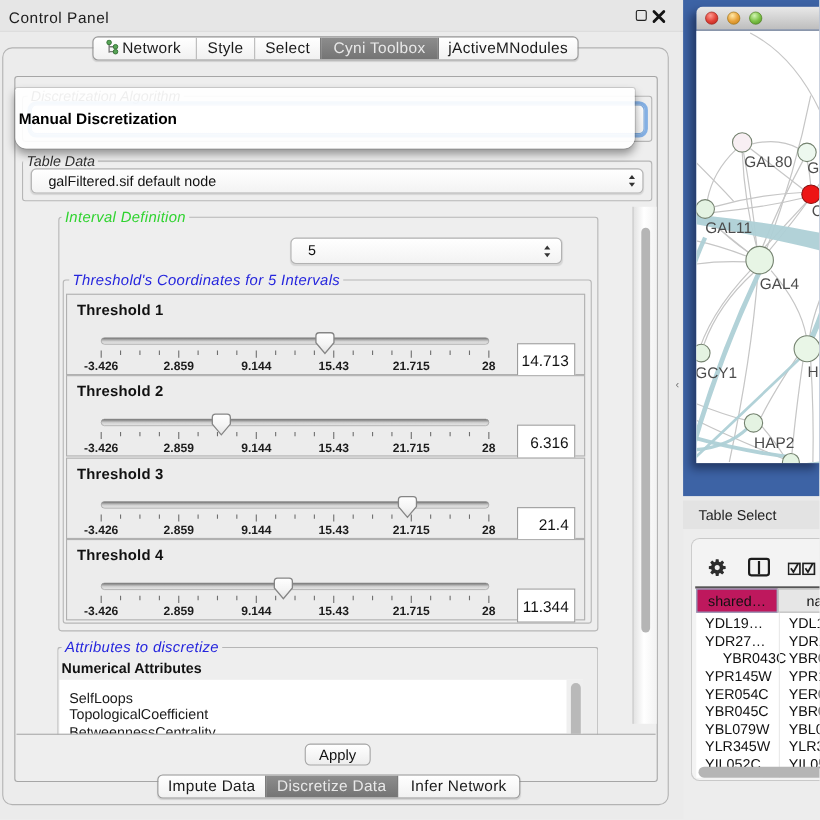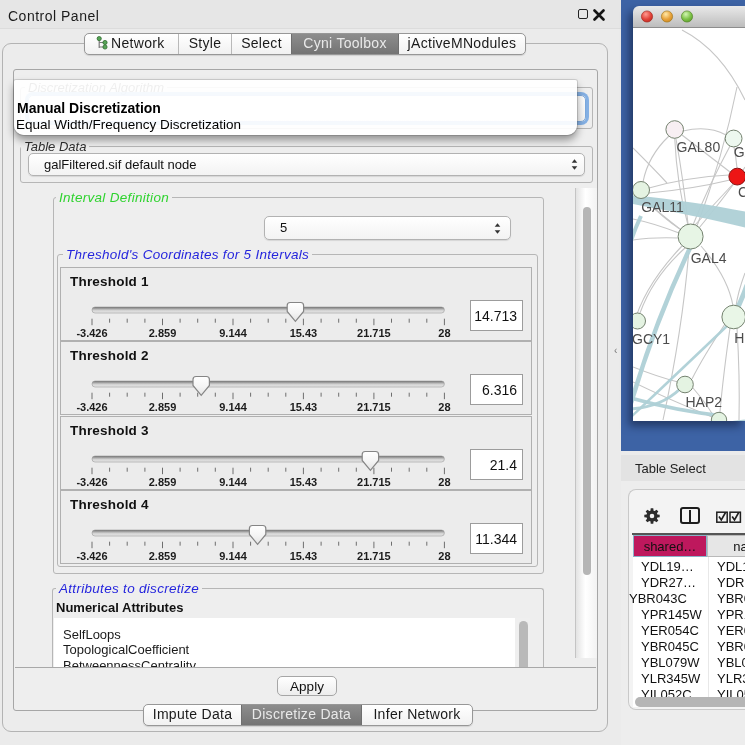--- a/index.html
+++ b/index.html
@@ -18,21 +18,21 @@
   .seg .s+.s{border-left:1px solid #b9b9b9;}
   .seg .sel{background:linear-gradient(#8d8d8d,#747474);color:#e9e9e9;border-left:1px solid #6f6f6f !important;}
   .seg .sel+ .s{border-left:1px solid #6f6f6f;}
   
   .group{position:absolute;border:1px solid #b6b6b6;border-radius:3px;}
   .gtitle{position:absolute;top:-8px;font-size:13px;background:#eeeeee;padding:0 3px;white-space:nowrap;color:#2e2e2e;font-style:italic;}
   
   .combo{position:absolute;background:linear-gradient(#ffffff,#f3f3f3);border:1px solid #b2b2b2;border-radius:5px;box-shadow:0 1px 1px rgba(0,0,0,0.10);font-size:13px;color:#111;}
   .bold{font-weight:bold;}
   .thr-label{position:absolute;left:9px;top:6px;font-size:13.5px;letter-spacing:0.2px;font-weight:bold;color:#111;}
-  .valbox{position:absolute;left:409px;top:32px;width:53px;height:31px;background:#fff;border:1px solid #9c9c9c;font-size:14px;color:#111;text-align:right;line-height:31px;padding-right:5px;box-sizing:border-box;}
+  .valbox{position:absolute;left:409px;top:44px;width:53px;height:31px;background:#fff;border:1px solid #9c9c9c;font-size:14px;color:#111;text-align:right;line-height:31px;padding-right:5px;box-sizing:border-box;}
   .throw{position:absolute;left:60px;width:472px;height:74px;border:1px solid #b0b0b0;background:#ececec;box-sizing:border-box;}
 </style>
 </head>
 <body>
 <div id="titlebar" class="abs">
     <span class="t">Control Panel</span>
   </div>
 <div id="float-ico"></div>
 <svg id="close-ico" style="position:absolute;left:593px;top:9px;" width="12" height="12" viewBox="0 0 12 12">
     <path d="M1.5 1.5 L10.5 10.5 M10.5 1.5 L1.5 10.5" stroke="#141414" stroke-width="2.6" stroke-linecap="round"></path>
@@ -297,21 +297,20 @@
 <div class="seg abs" style="left:143px;top:704px;height:20px;">
   <div class="s" style="width:97px;">Impute Data</div>
   <div class="s sel" style="width:119px;">Discretize Data</div>
   <div class="s" style="width:110px;">Infer Network</div>
 </div>
 
 <div class="abs" style="left:614px;top:345px;font-size:10px;color:#777;">‹</div>
 
 <div class="abs" id="popup" style="left:14px;top:80px;width:563px;height:55px;background:rgba(255,255,255,0.92);border-radius:2px 2px 10px 10px;box-shadow:0 5px 9px rgba(0,0,0,0.40), 0 0 0 1px rgba(120,120,120,0.25);">
   <div style="position:absolute;top:20px;left:3px;font-size:14px;font-weight:bold;color:#000;">Manual Discretization</div>
-  <div style="position:absolute;top:37px;left:2px;font-size:13.5px;color:#000;">Equal Width/Frequency Discretization</div>
 </div>
 
 <div class="abs" id="desktop" style="left:621px;top:0;width:124px;height:451px;background:#3d63a5;"></div>
 
 <div class="abs" id="netwin" style="left:633px;top:6px;width:112px;height:415px;border-radius:6px 0 0 0;box-shadow:-4px 5px 9px rgba(10,15,40,0.5);">
   <div style="position:absolute;left:0;top:0;width:112px;height:21px;background:linear-gradient(#e9e9e9,#bdbdbd);border-bottom:1px solid #8d8d8d;border-radius:6px 0 0 0;"></div>
   <svg style="position:absolute;left:0;top:0;" width="112" height="21" viewBox="0 0 112 21">
     <defs>
       <radialGradient id="rg" cx="0.4" cy="0.3" r="0.9">
           <stop offset="0" stop-color="#ff9a90"></stop>
@@ -415,21 +414,21 @@
   </svg>
 
   <div style="position:absolute;left:4px;top:45px;width:113px;height:172px;background:#fff;"></div>
   <div style="position:absolute;left:3px;top:42.5px;width:120px;height:2.5px;background:#555;"></div>
   <div style="position:absolute;left:4px;top:45px;width:74px;height:22px;background:#be185d;border:1px solid #8ab2c8;box-sizing:border-box;text-align:center;font-size:13px;line-height:21px;color:#111;">shared…</div>
   <div style="position:absolute;left:78px;top:45px;width:80px;height:22px;background:#e6e6e6;border:1px solid #b9b9b9;box-sizing:border-box;text-align:center;font-size:13px;line-height:21px;color:#111;">na…</div>
   <div style="position:absolute;left:12px;top:68.5px;font-size:13px;color:#111;white-space:nowrap;">YDL19…</div>
 <div style="position:absolute;left:88px;top:68.5px;font-size:13px;color:#111;white-space:nowrap;">YDL19</div>
 <div style="position:absolute;left:12px;top:84.6px;font-size:13px;color:#111;white-space:nowrap;">YDR27…</div>
 <div style="position:absolute;left:88px;top:84.6px;font-size:13px;color:#111;white-space:nowrap;">YDR27</div>
-<div style="position:absolute;left:0;top:100.7px;font-size:13px;color:#111;white-space:nowrap;">YBR043C</div>
+<div style="position:absolute;left:28px;top:100.7px;font-size:13px;color:#111;white-space:nowrap;">YBR043C</div>
 <div style="position:absolute;left:88px;top:100.7px;font-size:13px;color:#111;white-space:nowrap;">YBR04</div>
 <div style="position:absolute;left:12px;top:116.8px;font-size:13px;color:#111;white-space:nowrap;">YPR145W</div>
 <div style="position:absolute;left:88px;top:116.8px;font-size:13px;color:#111;white-space:nowrap;">YPR14</div>
 <div style="position:absolute;left:12px;top:132.9px;font-size:13px;color:#111;white-space:nowrap;">YER054C</div>
 <div style="position:absolute;left:88px;top:132.9px;font-size:13px;color:#111;white-space:nowrap;">YER05</div>
 <div style="position:absolute;left:12px;top:149.0px;font-size:13px;color:#111;white-space:nowrap;">YBR045C</div>
 <div style="position:absolute;left:88px;top:149.0px;font-size:13px;color:#111;white-space:nowrap;">YBR04</div>
 <div style="position:absolute;left:12px;top:165.1px;font-size:13px;color:#111;white-space:nowrap;">YBL079W</div>
 <div style="position:absolute;left:88px;top:165.1px;font-size:13px;color:#111;white-space:nowrap;">YBL07</div>
 <div style="position:absolute;left:12px;top:181.2px;font-size:13px;color:#111;white-space:nowrap;text-align:center;">YLR345W</div>

